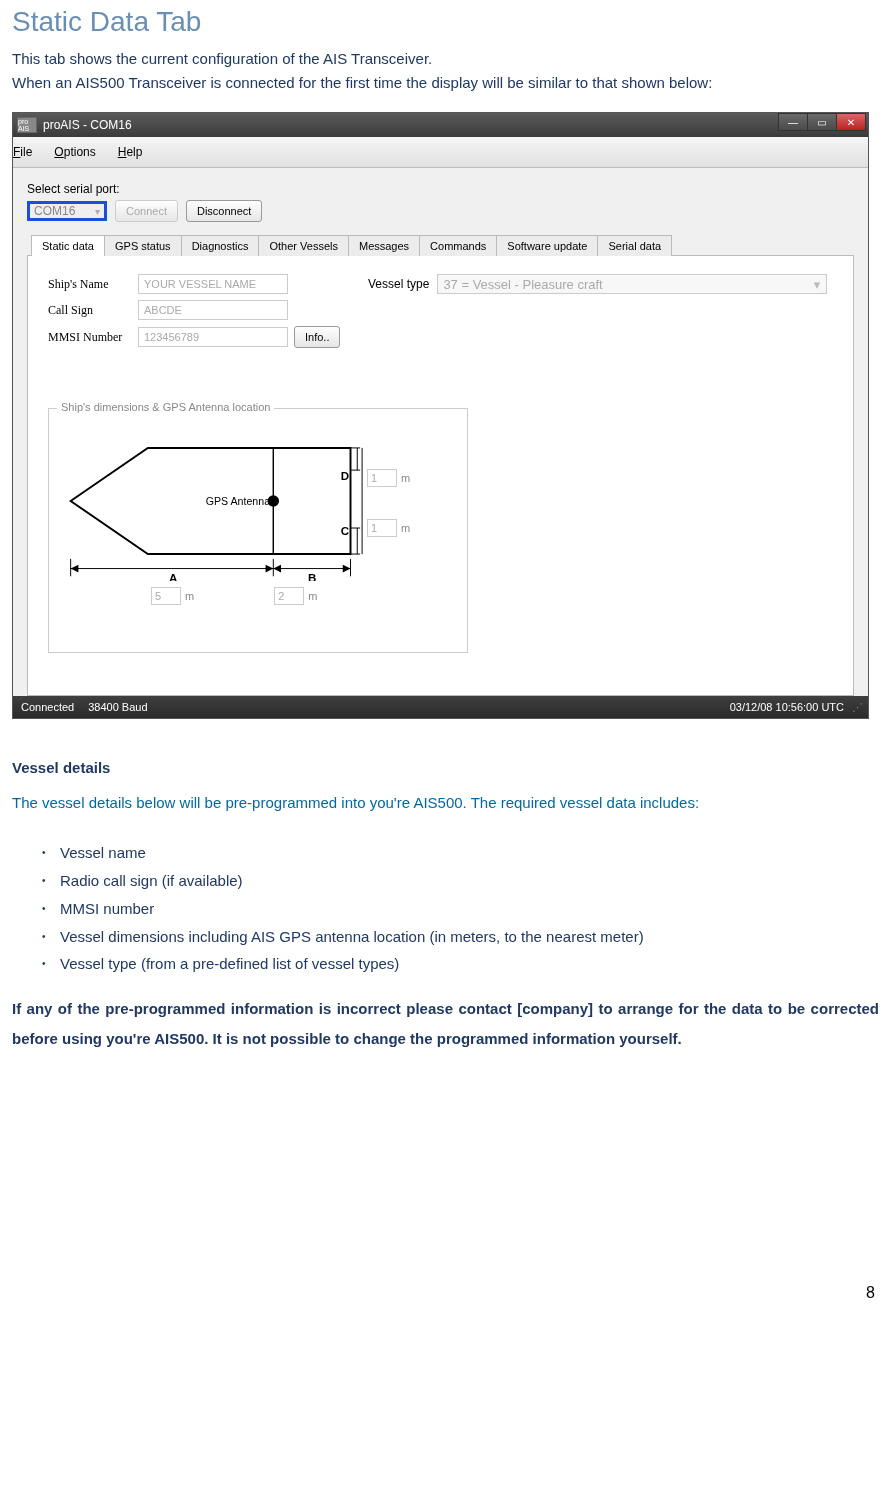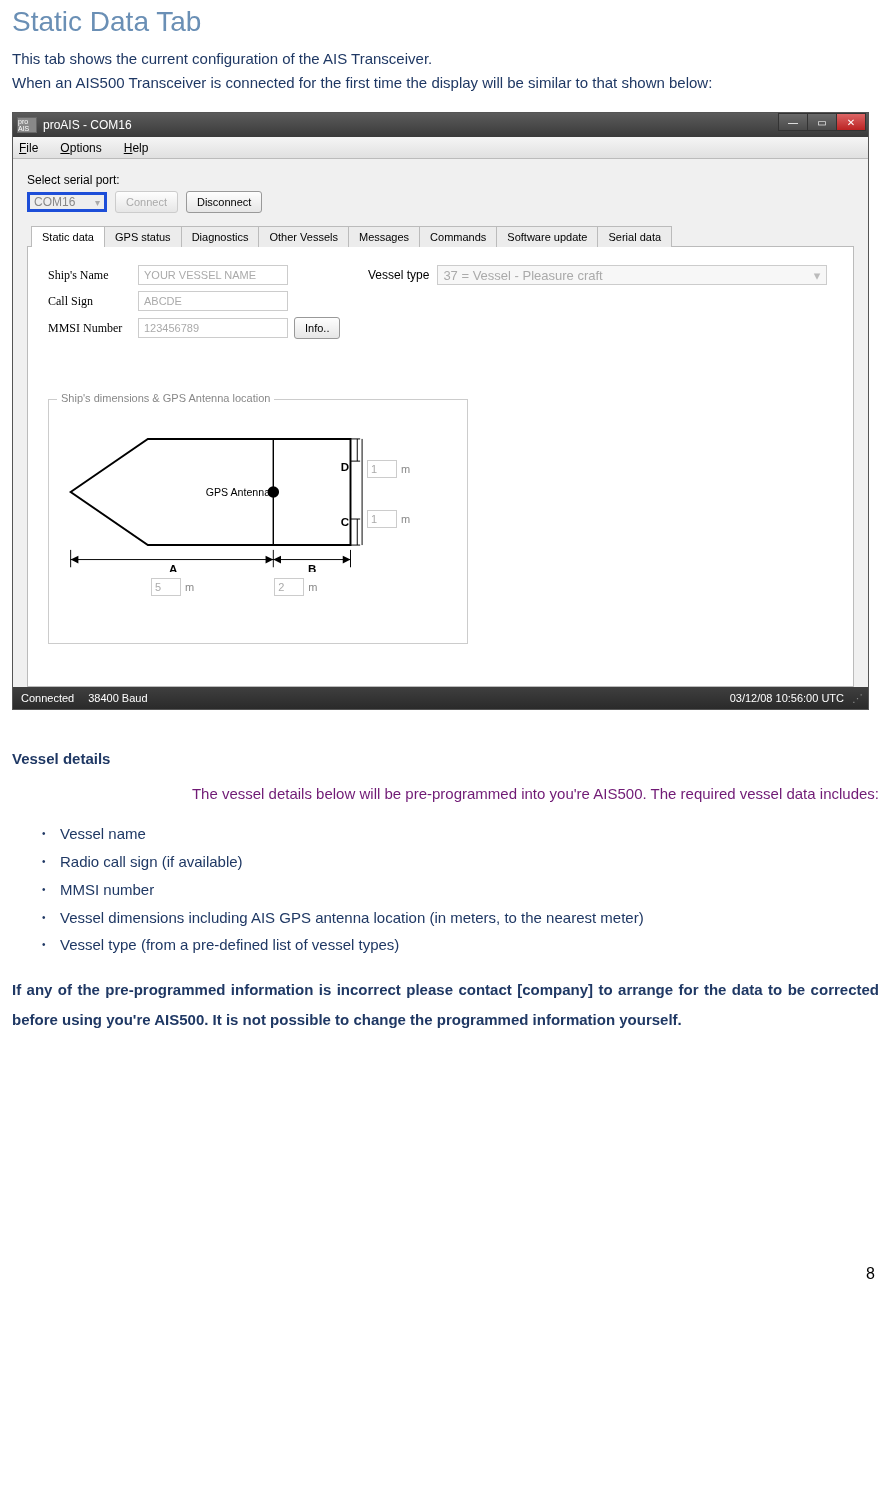--- a/index.html
+++ b/index.html
@@ -64,26 +64,25 @@
     border: 1px solid #333;
     margin-left: -1px;
     color: #fff;
     font-size: 10px;
     display:flex; align-items:center; justify-content:center;
   }
   .win-btn.close { background: linear-gradient(#d66,#b22); }
 
   .menubar {
     background: linear-gradient(#f5f5f5,#e0e0e0);
-    height: 22px;
+    height: 31px;
     font-size: 12px;
     color: #000;
     display: flex;
     align-items: center;
-    padding-left: 6px;
     gap: 22px;
     border-bottom: 1px solid #bbb;
   }
   .menubar span { text-decoration: underline; text-decoration-color: transparent; }
   .menubar span::first-letter { text-decoration: underline; }
 
   .client {
     background: #f0f0f0;
     padding: 14px 14px 0 14px;
     color: #000;
@@ -210,23 +209,22 @@
 
   
   .subhead {
     font-size: 15px;
     font-weight: bold;
     color:#1F3864;
     margin-bottom: 18px;
   }
   .bodytext {
     font-size: 15px;
-    color:#701a75;
-    margin-bottom: 18px;
-    text-align: right;
+    color:#0369a1;
+    margin-bottom: 28px;
   }
   ul.vlist {
     list-style: none;
     padding-left: 30px;
     margin-bottom: 16px;
   }
   ul.vlist li {
     font-size:15px;
     color:#1F3864;
     padding-left: 18px;

